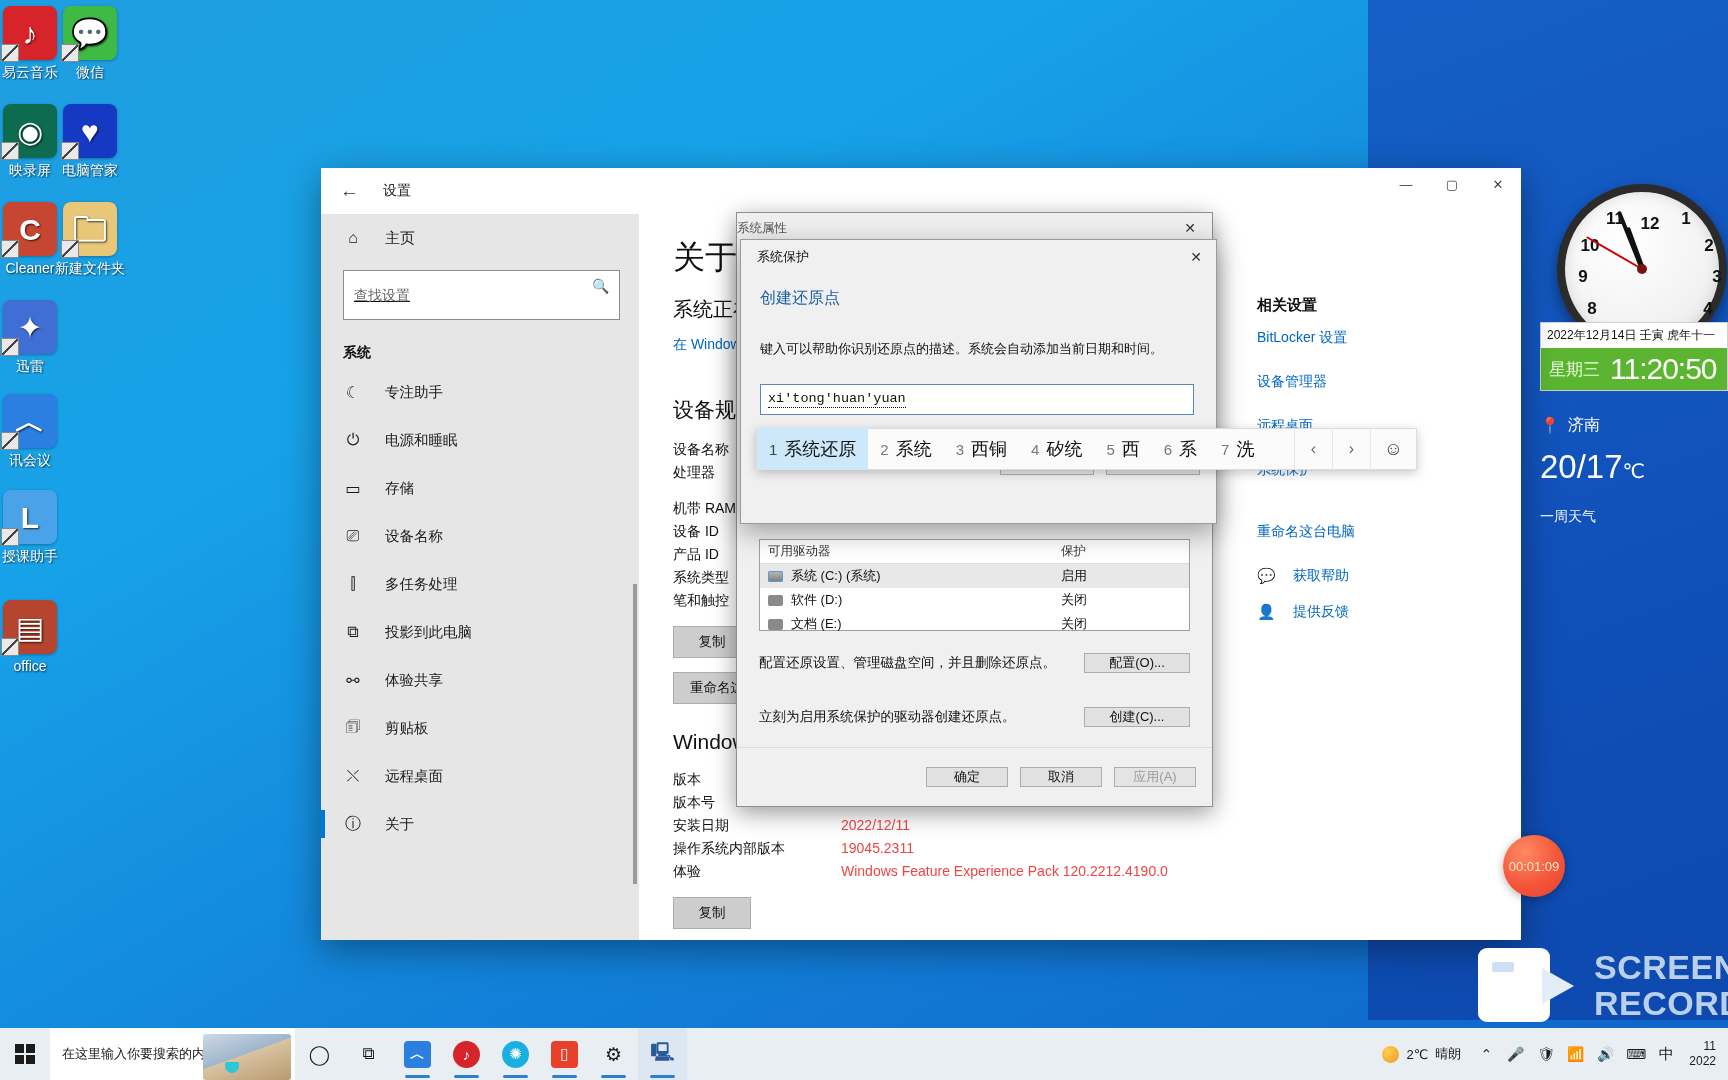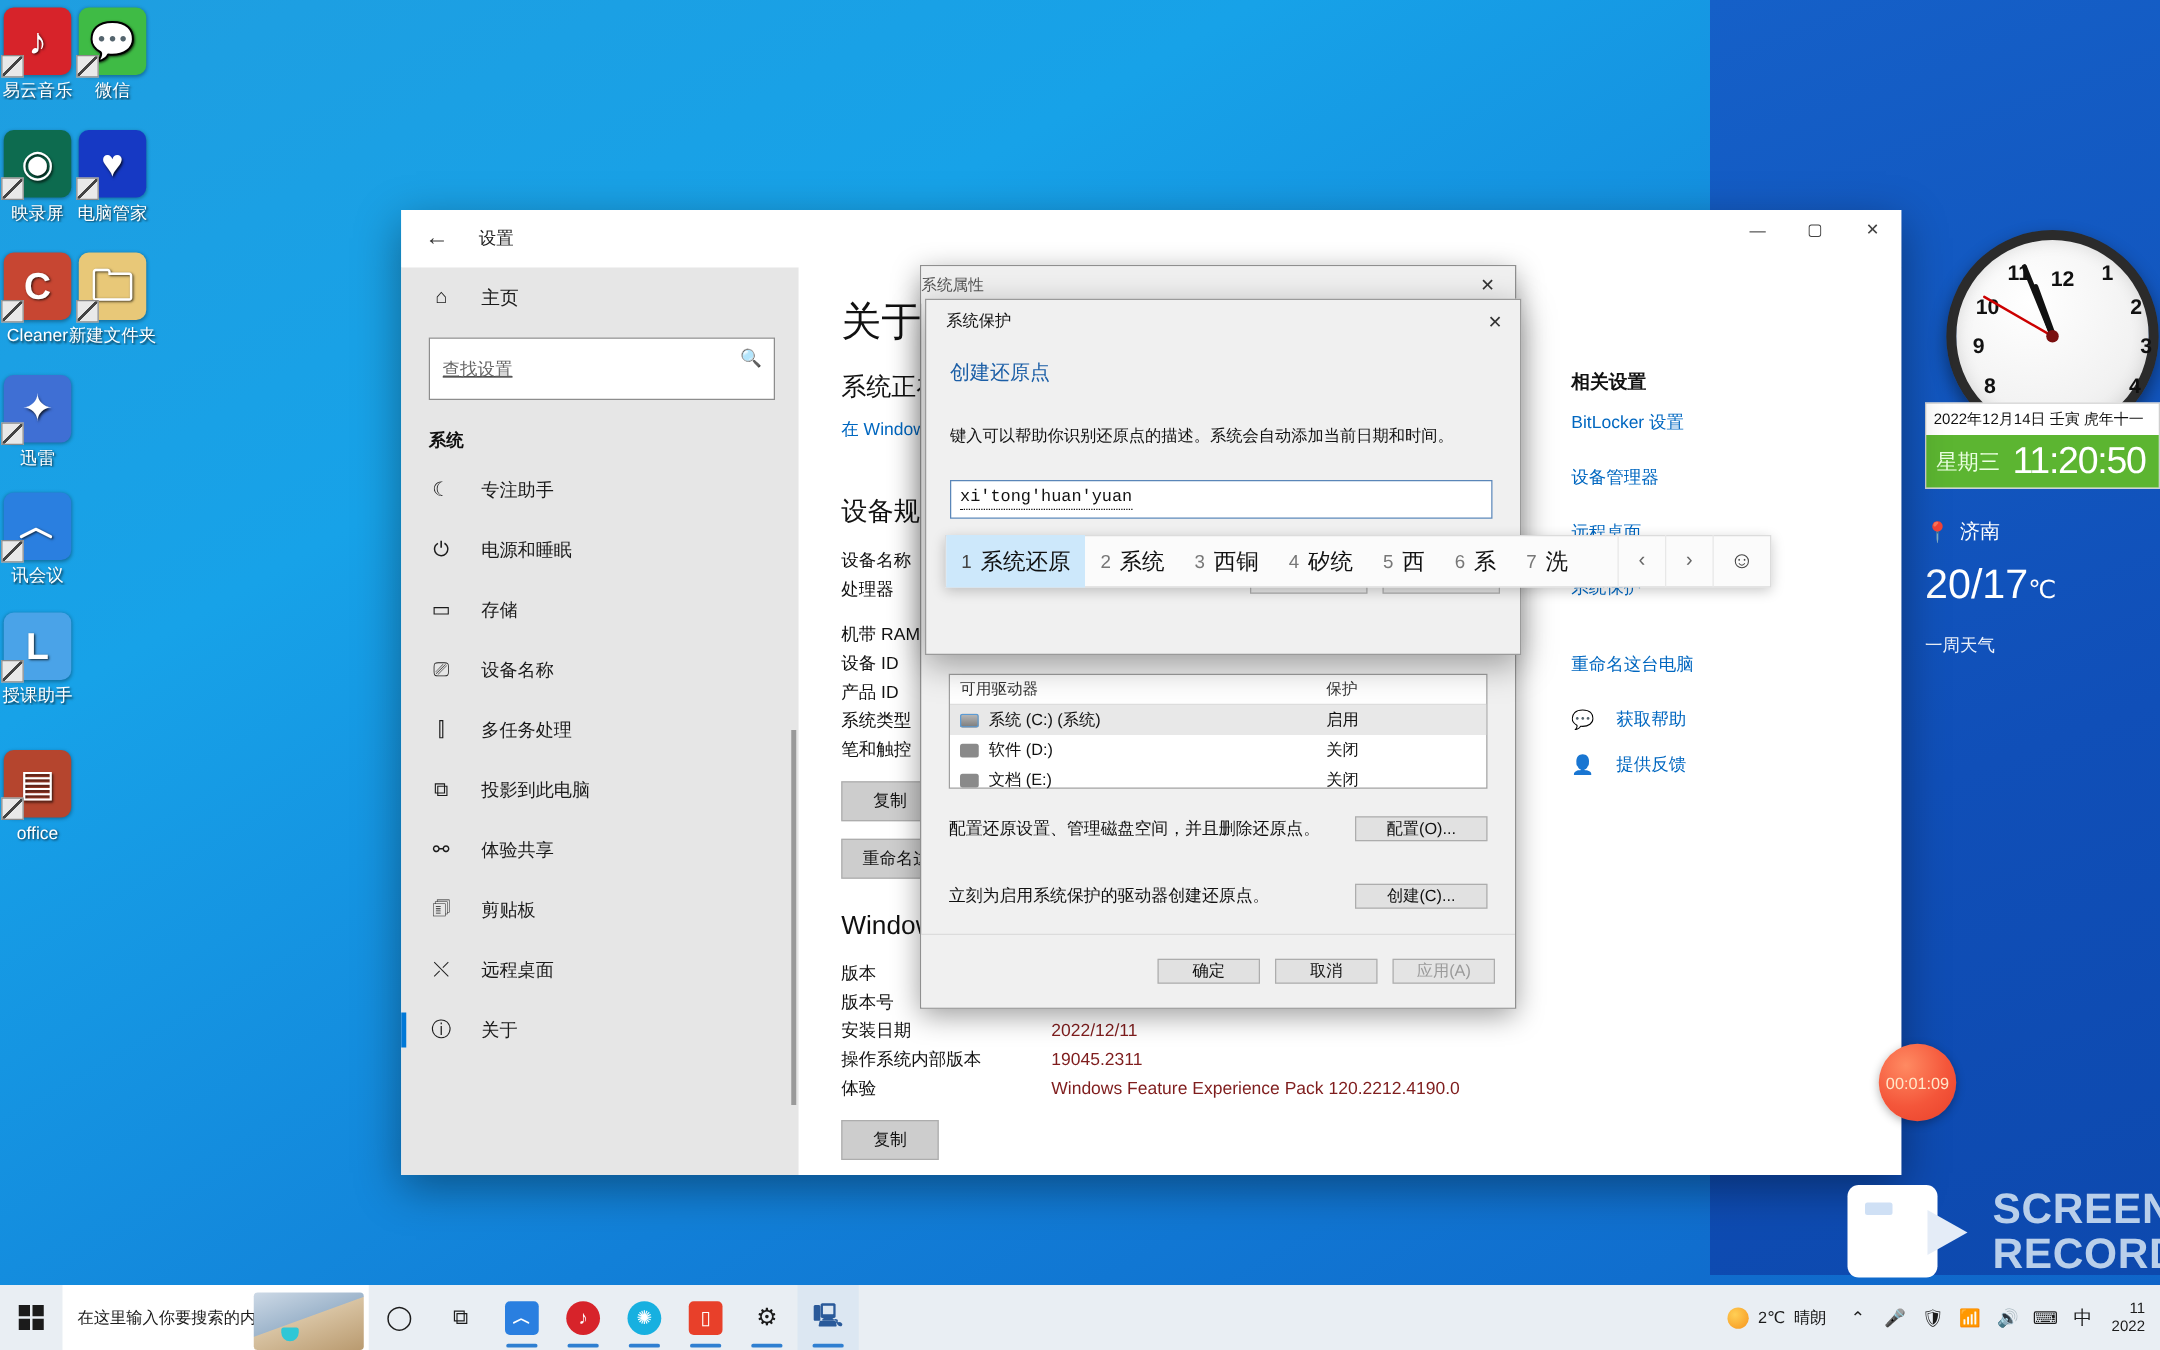--- a/index.html
+++ b/index.html
@@ -79,21 +79,21 @@
   #sb-scroll{ position:absolute; right:2px; top:370px; width:4px; height:300px; background:#9a9a9a; }
 
   
   #main { flex:1; position:relative; background:#fff; padding: 22px 0 0 34px; overflow:hidden; }
   #about-title { font-size: 32px; color:#111; margin-bottom:16px; }
   #about-sub { font-size: 20px; color:#111; margin-bottom:12px; }
   #about-link { font-size: 14px; color:#0067c0; margin-bottom:30px; display:inline-block; }
   .sec-h { font-size: 21px; color:#111; margin: 12px 0 14px; }
   .spec-row { display:flex; font-size:14px; line-height:23px; }
   .spec-k { width: 168px; color:#111; }
-  .spec-v { color:#7f1d1d; }
+  .spec-v { color:#ef4444; }
   .gap { height: 13px; }
   .gbtn { margin-top: 14px; height:32px; min-width:78px; padding:0 16px; background:#cdcdcd;
           border:1px solid #adadad; font-size:13.5px; color:#111; display:inline-flex;
           align-items:center; justify-content:center; }
 
   
   #rail { position:absolute; right:34px; top:82px; width:230px; }
   #rail-h { font-size:15px; color:#111; font-weight:bold; margin-bottom:14px; }
   .rail-link { display:block; font-size:14px; color:#0067c0; margin-bottom:26px; }
   .rail-help { display:flex; align-items:center; gap:16px; font-size:14px; color:#0067c0; margin-top:12px; }

